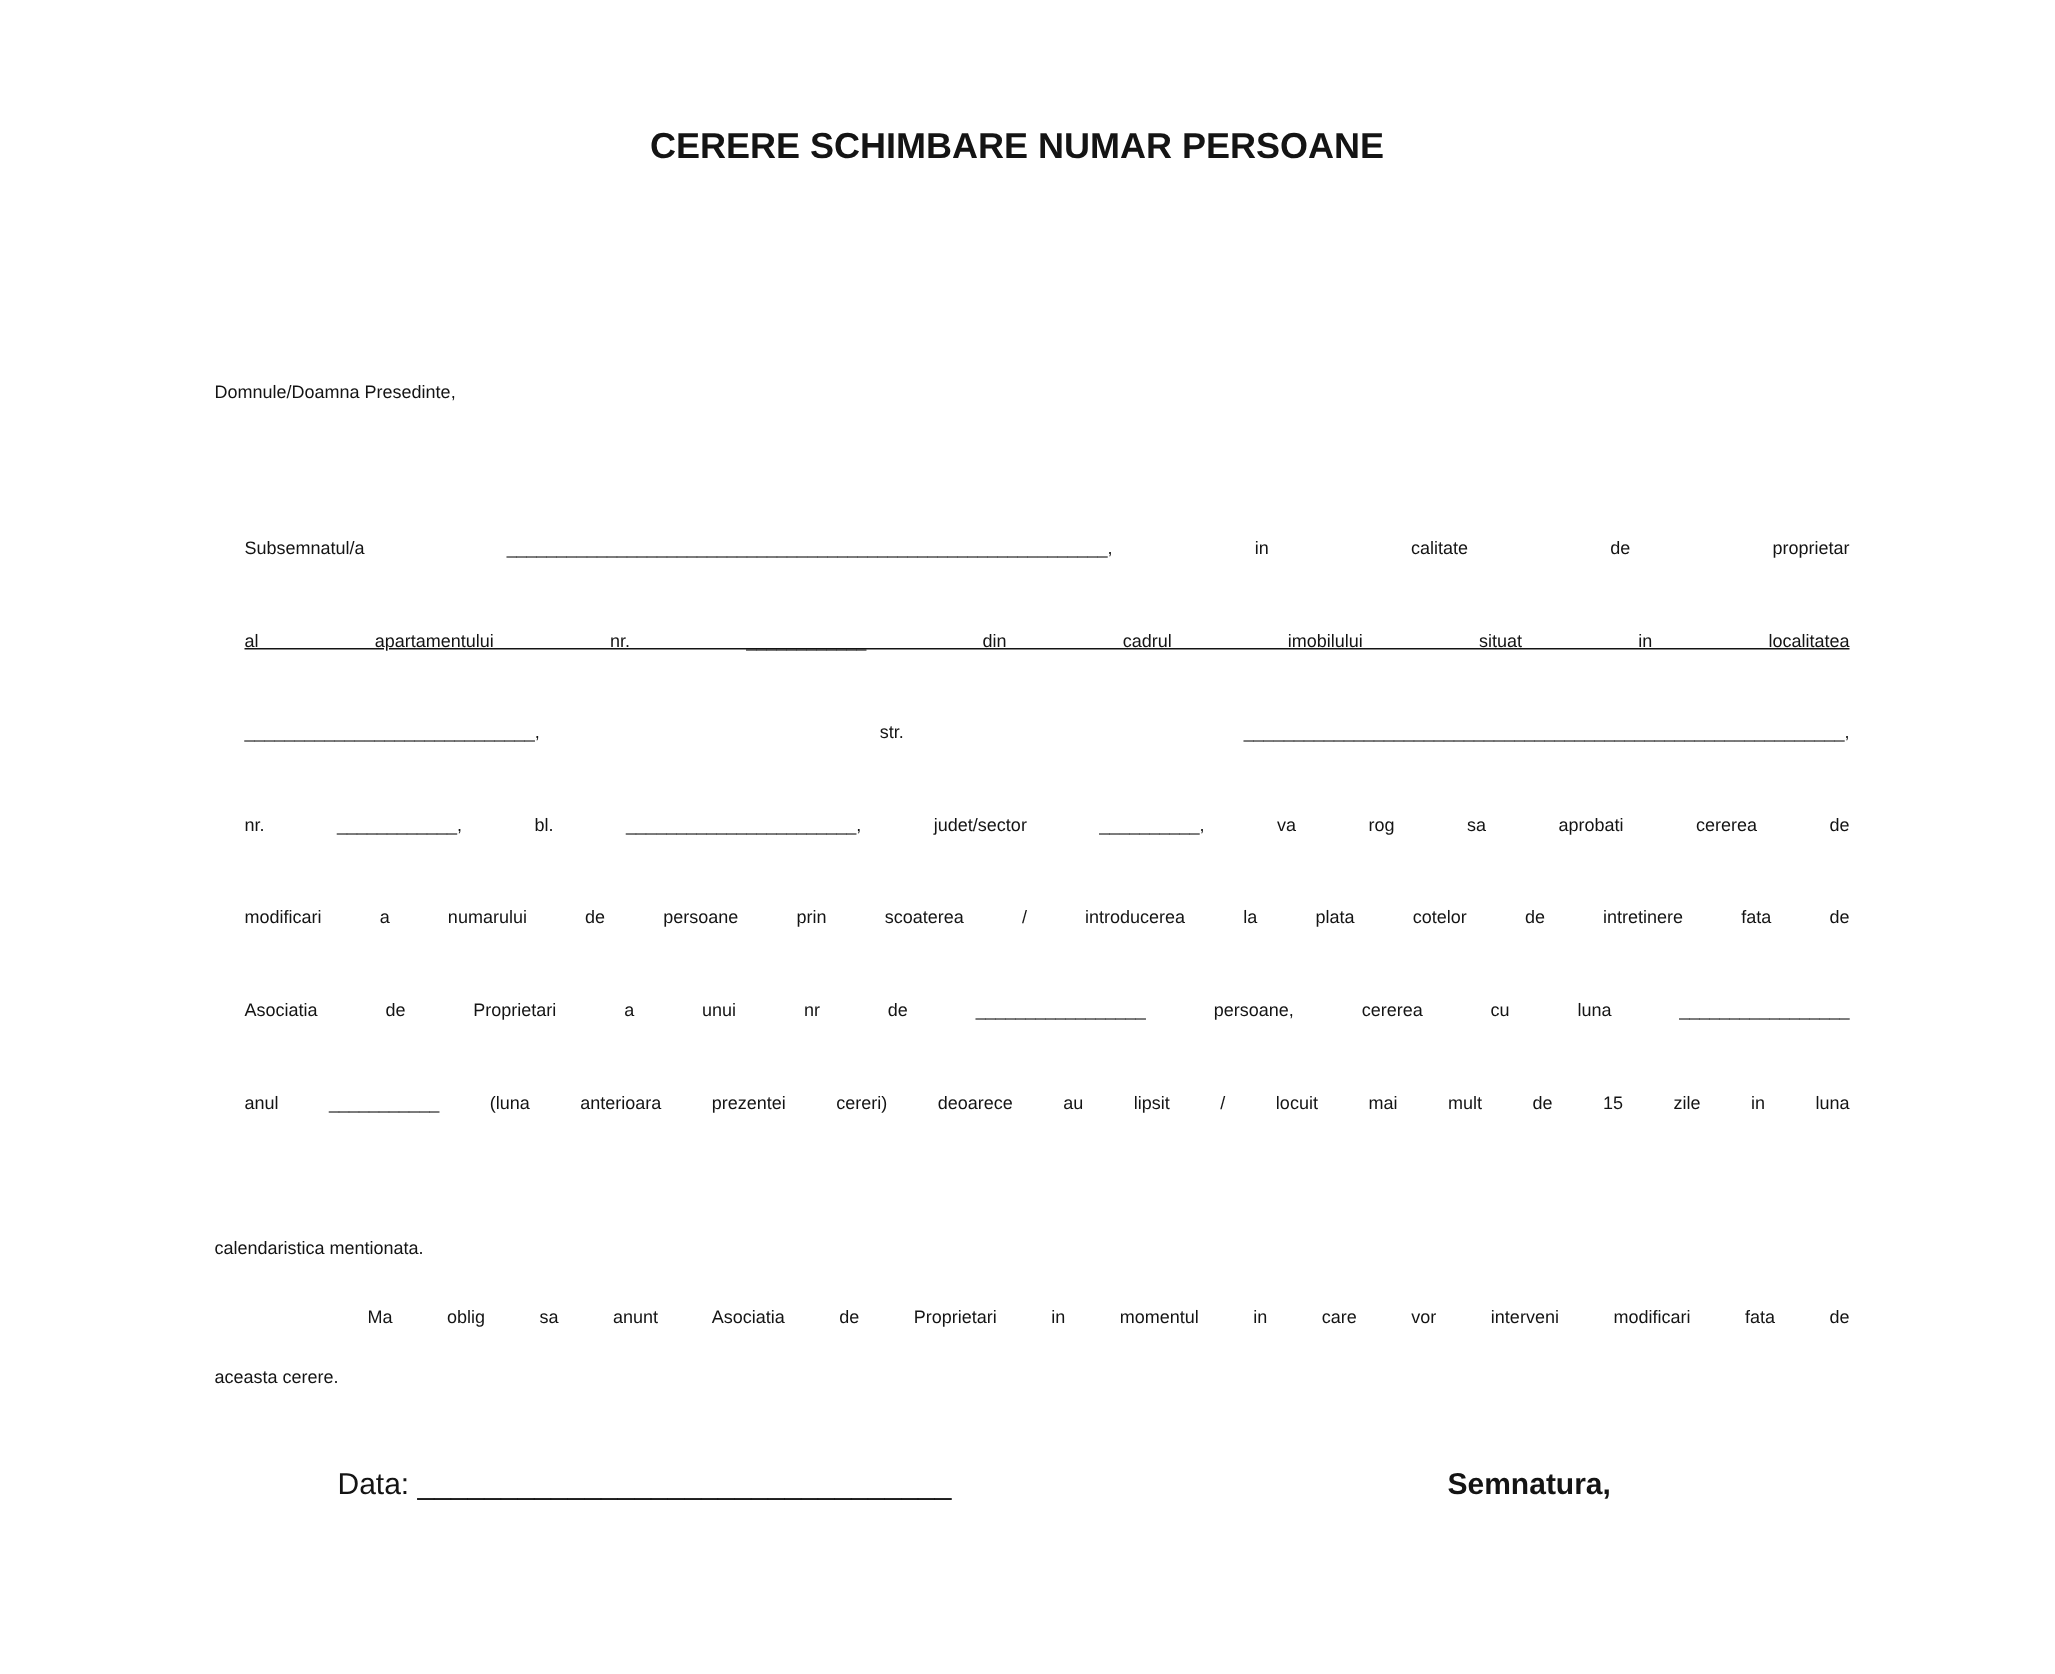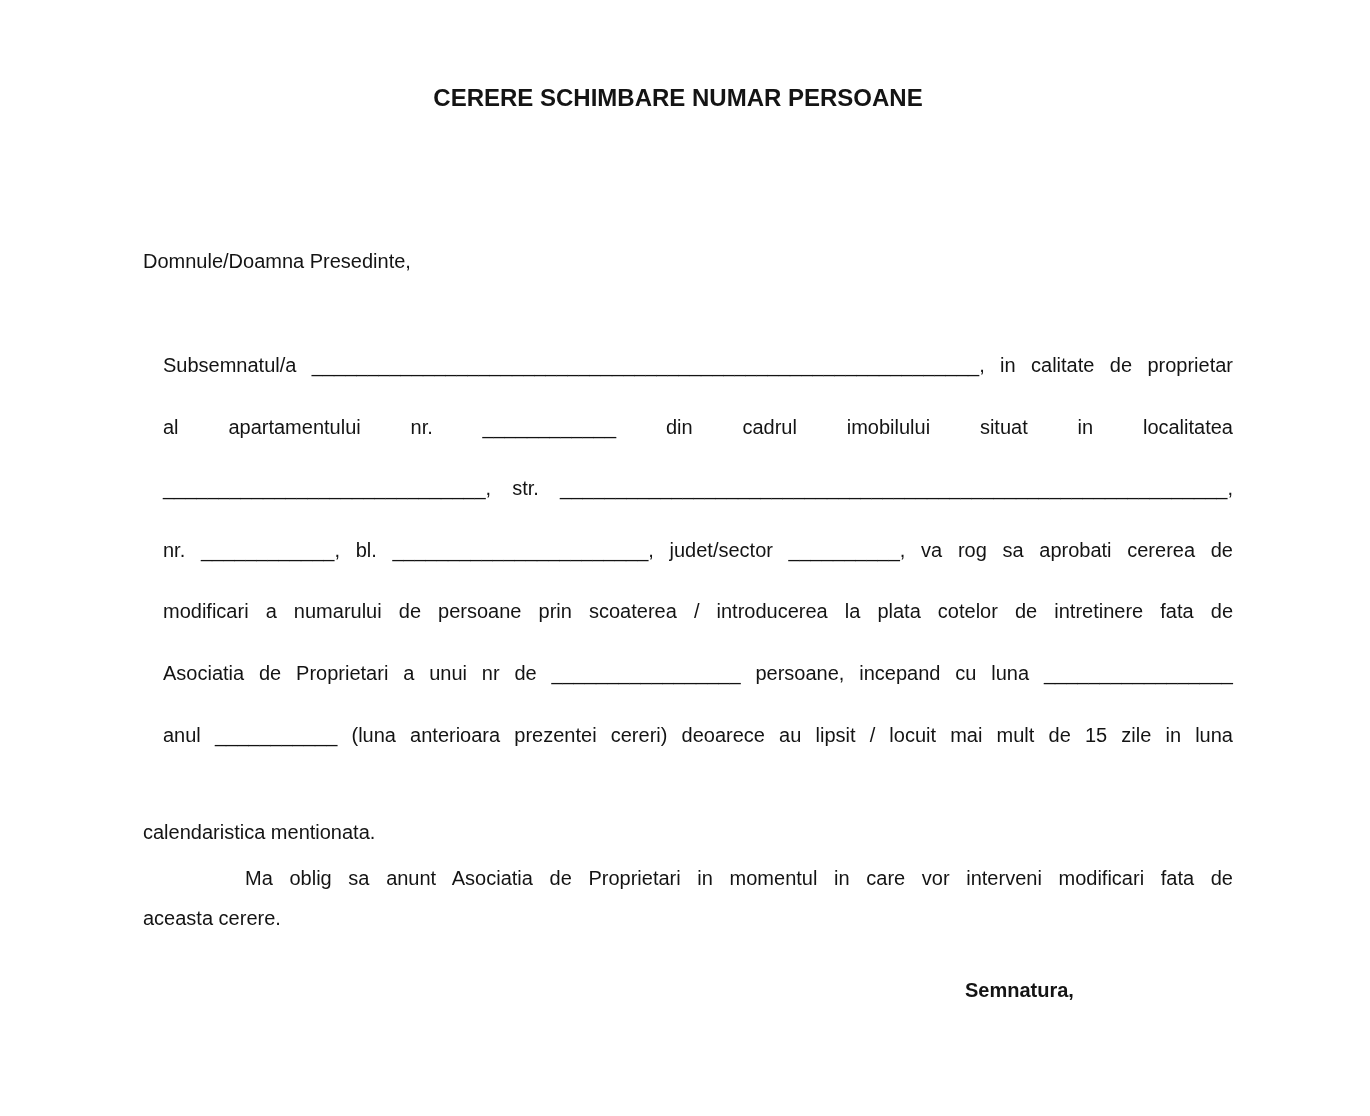--- a/index.html
+++ b/index.html
@@ -35,21 +35,21 @@
     text-align: center;
     font-size: 24px;
     font-weight: bold;
     line-height: 30px;
     letter-spacing: 0px;
   }
   .line {
     position: absolute;
     left: 0;
     width: 1070px;
-    font-size: 20px;
+    font-size: 12px;
     line-height: 30px;
   }
   .justify {
     text-align: justify;
     text-align-last: justify;
     margin-left: 20px;
   }
   .indent {
     text-indent: 82px;
   }
@@ -77,32 +77,33 @@
 
 <div class="page">
   <div class="content">
 
     <div class="doc-title">CERERE SCHIMBARE NUMAR PERSOANE</div>
 
     <div class="line" style="top:246px;">Domnule/Doamna Presedinte,</div>
 
     <div>
       <div class="line justify" style="top:350px;">Subsemnatul/a ____________________________________________________________, in calitate de proprietar</div>
-      <div class="line justify" style="top:412px;">al apartamentului nr. ____________ din cadrul imobilului situat in localitatea</div>
+      <div class="line justify" style="top:412px;text-decoration:underline;">al apartamentului nr. ____________ din cadrul imobilului situat in localitatea</div>
       <div class="line justify" style="top:473px;">_____________________________, str. ____________________________________________________________,</div>
       <div class="line justify" style="top:535px;">nr. ____________, bl. _______________________, judet/sector __________, va rog sa aprobati cererea de</div>
       <div class="line justify" style="top:596px;">modificari a numarului de persoane prin scoaterea / introducerea la plata cotelor de intretinere fata de</div>
-      <div class="line justify" style="top:658px;">Asociatia de Proprietari a unui nr de _________________ persoane, incepand cu luna _________________</div>
+      <div class="line justify" style="top:658px;">Asociatia de Proprietari a unui nr de _________________ persoane, cererea cu luna _________________</div>
       <div class="line justify" style="top:720px;">anul ___________ (luna anterioara prezentei cereri) deoarece au lipsit / locuit mai mult de 15 zile in luna</div>
       <div class="line" style="top:817px;">calendaristica mentionata.</div>
     </div>
 
     <div>
       <div class="line justify indent" style="top:863px;">Ma oblig sa anunt Asociatia de Proprietari in momentul in care vor interveni modificari fata de</div>
       <div class="line" style="top:903px;">aceasta cerere.</div>
     </div>
 
     <div class="footer-row">
+      <span class="date-part">Data: ________________________________</span>
       <span class="signature-part">Semnatura,</span>
     </div>
 
   </div>
 </div>
 
 </body></html>

